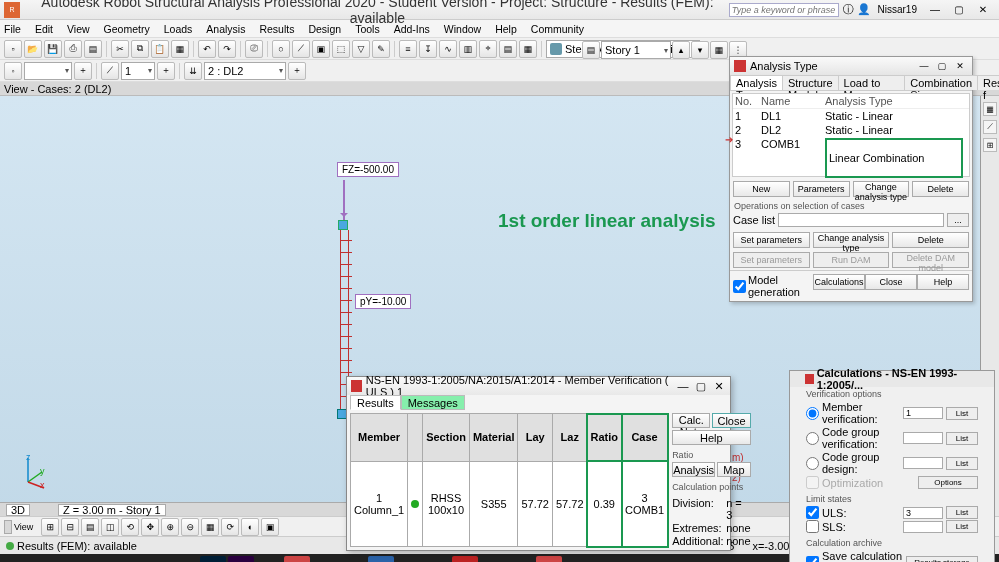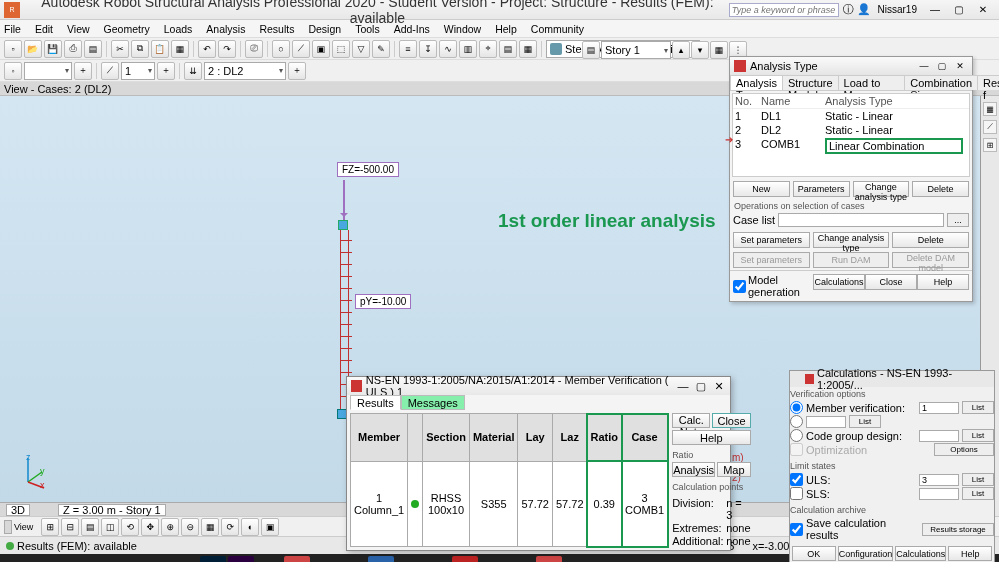--- a/index.html
+++ b/index.html
@@ -67,21 +67,21 @@
 .anatype .hdr { height:18px; background:linear-gradient(#fafafa,#e5e5e5); display:flex; align-items:center; padding:0 4px; font-size:10px;}
 .anatype .hdr .red{width:12px;height:12px;background:#c33;margin-right:4px;}
 .anatype .hdr .winbtns{margin-left:auto; display:flex; gap:2px;}
 .anatype .hdr .winbtns span{width:16px; text-align:center; font-size:9px;}
 .anatype .tabs { height:16px; display:flex; border-bottom:1px solid #ccc; font-size:9px;}
 .anatype .tabs .tab{padding:1px 5px; border:1px solid #ccc; border-bottom:none; background:#eee; margin-right:-1px; cursor:pointer;}
 .anatype .tabs .tab.active{background:#fff;}
 .anatype .tbl { background:#fff; height:84px; border:1px solid #ccc; margin:2px; position:relative;}
 .anatype .tbl .thead, .anatype .tbl .trow { display:grid; grid-template-columns: 26px 64px 1fr; font-size:9px; padding:1px 2px;}
 .anatype .tbl .thead { color:#555; border-bottom:1px solid #eee;}
-.anatype .tbl .trow .lc{border:2px solid #1a9850; padding:0 2px; margin-right:4px;}
+.anatype .tbl .trow .lc{border:2px solid #1a9850; padding:12px 2px; margin-right:4px;}
 .anatype .tbl .arrow{position:absolute; left:-8px; top:40px; color:#c33; font-size:10px;}
 .anatype .btnrow { display:flex; gap:3px; padding:2px 3px;}
 .anatype .btnrow button, .anatype .brow2 button { flex:1; font-size:9px; height:16px; border:1px solid #aaa; background:linear-gradient(#fff,#e8e8e8); cursor:pointer;}
 .anatype .sect-lbl{font-size:9px; padding:2px 4px; color:#555;}
 .anatype .caselist{display:flex; gap:3px; padding:0 3px 3px 3px; align-items:center;}
 .anatype .caselist input{flex:1; height:14px; border:1px solid #aaa;}
 .anatype .caselist button{width:22px; height:14px; font-size:9px; border:1px solid #aaa; background:#eee;}
 .anatype .brow2{display:flex; gap:3px; padding:2px 3px;}
 .anatype .brow2 button.dis{color:#999; background:#eee;}
 .anatype .dam{padding:2px 4px; font-size:9px; display:flex; align-items:center; gap:3px;}
@@ -110,23 +110,23 @@
 .mvdlg .rcol .row2{display:flex; gap:2px;}
 .mvdlg .rcol .row2 button{flex:1;}
 .mvdlg .kv{font-size:9px; display:grid; grid-template-columns:50px 1fr; gap:1px 4px; margin-top:3px;}
 .mvdlg .rcol .close-blue{border:1px solid #5aa;}
 
 
 .red-annot{position:absolute; color:#c03030; font-size:10px;}
 
 
 .calcpanel { position:absolute; right:4px; top:370px; width:206px; background:#f0f0f0; border:1px solid #999;}
-.calcpanel .hdr{height:16px; display:flex; align-items:center; font-size:9px; padding:0 15px; background:#e8e8e8;}
+.calcpanel .hdr{height:16px; display:flex; align-items:center; font-size:9px; padding:0 15px; background:#e8e8e8;font-weight:bold;}
 .calcpanel .hdr .red{width:10px;height:10px;background:#c33;margin-right:3px;}
-.calcpanel .grp{padding:2px 0; font-size:9px;}
+.calcpanel .grp{padding:2px 16px; font-size:9px;}
 .calcpanel .grp-title{font-size:9px; color:#555; margin-bottom:2px;}
 .calcpanel .optrow{display:flex; align-items:center; gap:3px; margin:1px 0;}
 .calcpanel .optrow input[type=text]{width:40px; height:12px; border:1px solid #aaa; font-size:9px; text-align:left; padding:0 2px;}
 .calcpanel .optrow label{flex:1;}
 .calcpanel .optrow button{width:32px; height:13px; font-size:8px; border:1px solid #aaa; background:#eee;}
 .calcpanel .dis{color:#aaa;}
 .calcpanel .footer{display:flex; gap:2px; padding:2px;}
 .calcpanel .footer button{flex:1; height:15px; font-size:9px; border:1px solid #aaa; background:linear-gradient(#fff,#e8e8e8);}
 
 
@@ -440,20 +440,21 @@
   <div class="grp">
     <div class="grp-title">Verification options</div>
     <div class="optrow">
         <input type="radio" checked="" style="">
         <label>Member verification:</label>
         <input type="text" value="1" style="">
         <button>List</button>
       </div>
     <div class="optrow">
         <input type="radio" style="">
+        <label>Code group verification:</label>
         <input type="text" style="">
         <button>List</button>
       </div>
     <div class="optrow">
         <input type="radio" style="">
         <label>Code group design:</label>
         <input type="text" style="">
         <button>List</button>
       </div>
     <div class="optrow dis">

